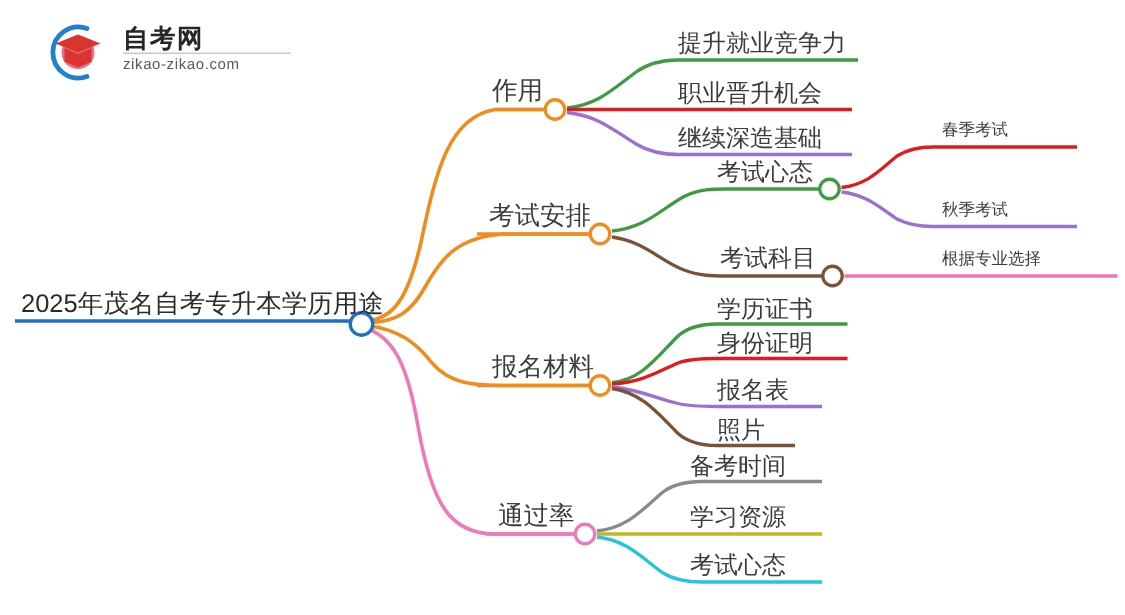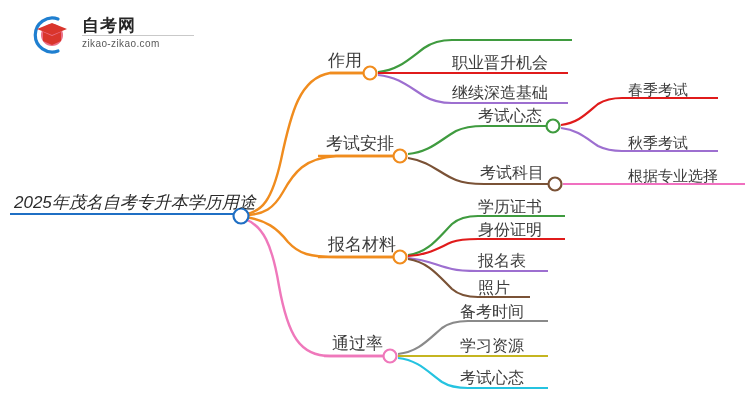--- a/index.html
+++ b/index.html
@@ -38,21 +38,21 @@
     font-size: 17px;
     color: #2b2b2b;
   }
   .label-branch {
     font-size: 17px;
   }
   .label-leaf {
     font-size: 16px;
   }
   .label-subleaf {
-    font-size: 15px;
+    font-size: 11px;
   }
   
   #brand-logo {
     position: absolute;
     left: 28px;
     top: 12px;
     width: 170px;
     height: 46px;
   }
   #brand-logo .logo-mark {
@@ -153,27 +153,28 @@
 
     <circle cx="241" cy="216" r="7.5" fill="#ffffff" stroke="#1f6fc4" stroke-width="2.2"></circle>
     <circle cx="370" cy="73" r="6.5" fill="#ffffff" stroke="#f08c1e" stroke-width="2.2"></circle>
     <circle cx="400" cy="156" r="6.5" fill="#ffffff" stroke="#f08c1e" stroke-width="2.2"></circle>
     <circle cx="400" cy="257" r="6.5" fill="#ffffff" stroke="#f08c1e" stroke-width="2.2"></circle>
     <circle cx="390" cy="356" r="6.5" fill="#ffffff" stroke="#ef78bb" stroke-width="2.2"></circle>
     <circle cx="553" cy="126" r="6.5" fill="#ffffff" stroke="#3f9b3f" stroke-width="2.2"></circle>
     <circle cx="555" cy="184" r="6.5" fill="#ffffff" stroke="#7a5236" stroke-width="2.2"></circle>
   </svg>
 
-  <div class="node-label label-root" style="left:14px; top:194px;font-style:italic;">2025年茂名自考专升本学历用途</div>
+  <div class="node-label label-root" style="left:14px; top:194px;">2025年茂名自考专升本学历用途</div>
 
   <div class="node-label label-branch" style="left:328px; top:52px;">作用</div>
   <div class="node-label label-branch" style="left:326px; top:135px;">考试安排</div>
   <div class="node-label label-branch" style="left:328px; top:236px;">报名材料</div>
   <div class="node-label label-branch" style="left:332px; top:335px;">通过率</div>
 
+  <div class="node-label label-leaf" style="left:452px; top:22px;">提升就业竞争力</div>
   <div class="node-label label-leaf" style="left:452px; top:85px;">继续深造基础</div>
   <div class="node-label label-leaf" style="left:452px; top:55px;">职业晋升机会</div>
 
   <div class="node-label label-leaf" style="left:478px; top:108px;">考试心态</div>
   <div class="node-label label-leaf" style="left:480px; top:165px;">考试科目</div>
 
   <div class="node-label label-subleaf" style="left:628px; top:82px;">春季考试</div>
   <div class="node-label label-subleaf" style="left:628px; top:135px;">秋季考试</div>
 
   <div class="node-label label-subleaf" style="left:628px; top:168px;">根据专业选择</div>

